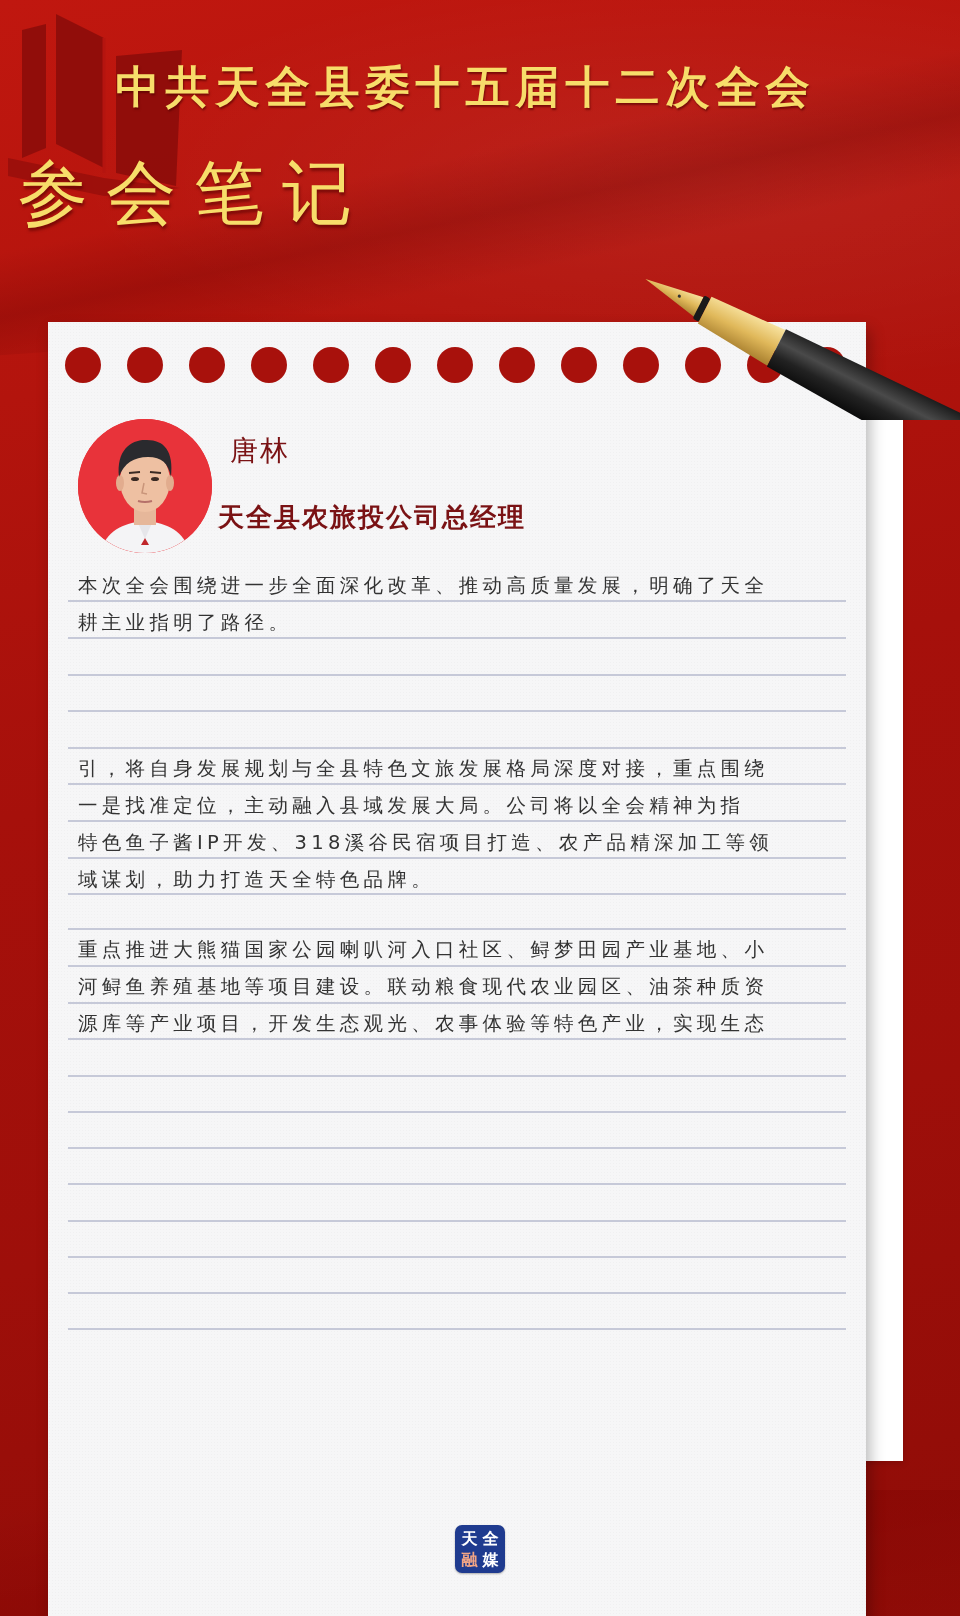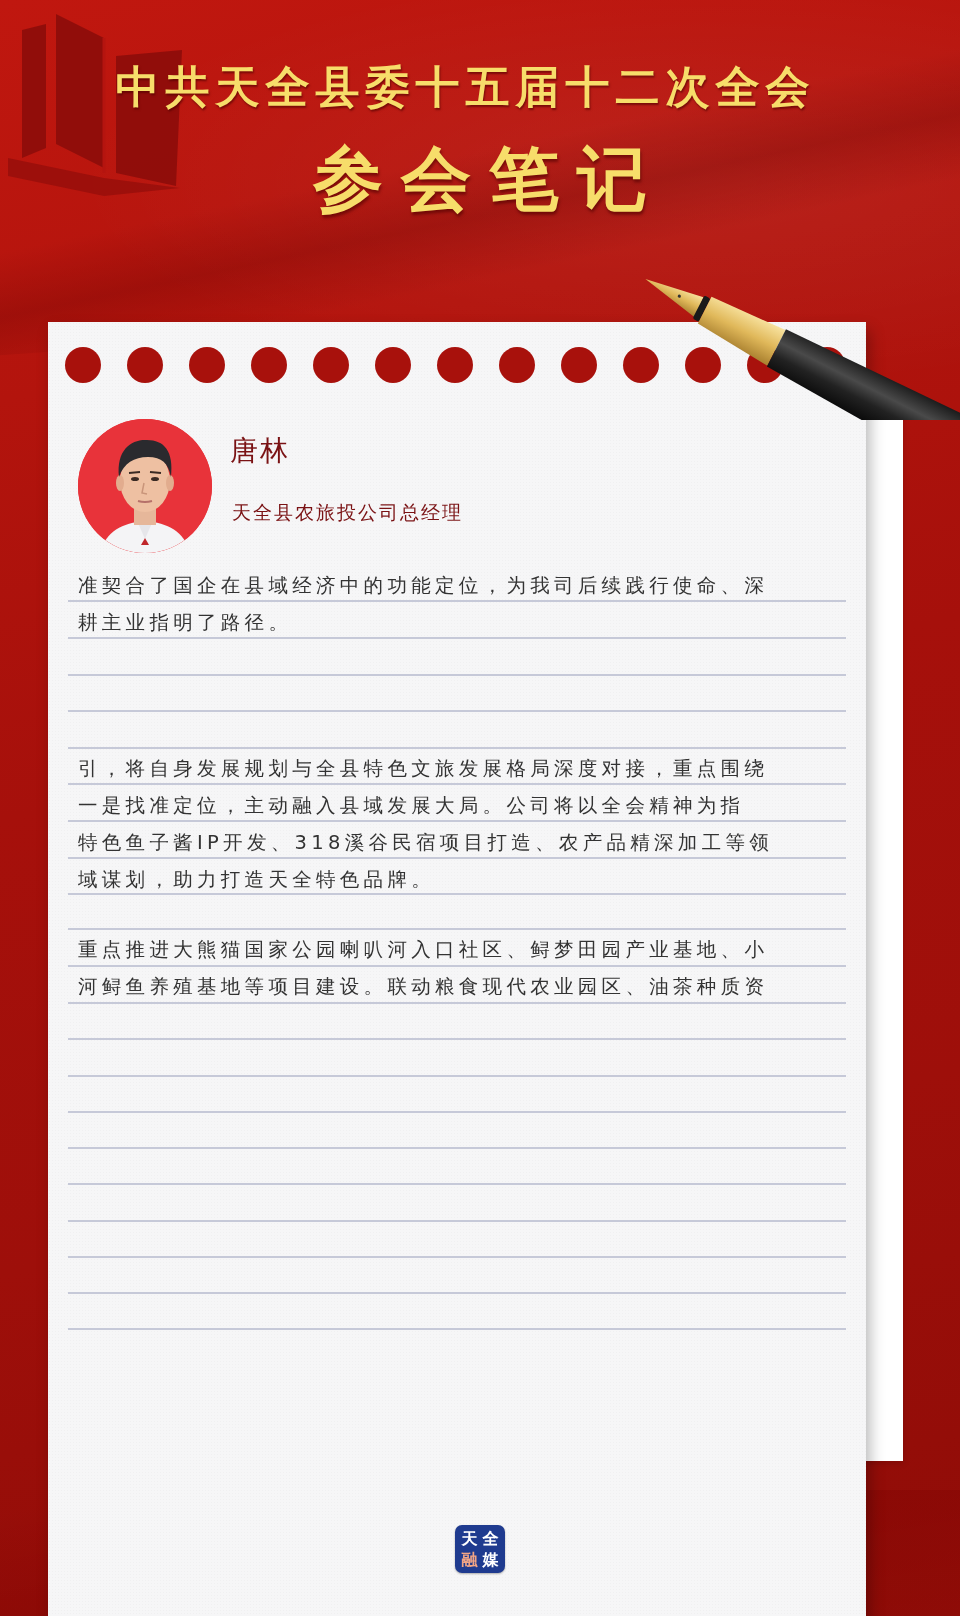--- a/index.html
+++ b/index.html
@@ -30,23 +30,23 @@
 
     
     .title-1 {
       position: absolute; left: 0; width: 931px; top: 58px; text-align: center;
       font-family: "DejaVu Serif", "Liberation Serif", serif;
       font-weight: bold; font-size: 44px; letter-spacing: 6px;
       color: #f7dd6a;
       text-shadow: 1px 2px 2px rgba(80,0,0,0.6);
     }
     .title-2 {
-      position: absolute; left: 0; width: 960px; top: 133px; text-align: center;
+      position: absolute; left: 0; width: 960px; top: 147px; 
       font-family: "DejaVu Serif", "Liberation Serif", serif;
-      font-weight: bold; font-size: 70px; letter-spacing: 18px;
+      font-weight: normal; font-size: 70px; letter-spacing: 18px;
       color: #f7dd6a;
       text-shadow: 1px 3px 3px rgba(80,0,0,0.6);
       padding-left: 18px;
     }
 
     
     .paper-back {
       position: absolute; left: 75px; top: 388px; width: 828px; height: 1073px;
       background: #ffffff;
       box-shadow: 0 2px 6px rgba(60,0,0,0.25);
@@ -71,22 +71,22 @@
     .avatar {
       position: absolute; left: 30px; top: 97px; width: 134px; height: 134px;
       border-radius: 50%; background: #e8333a; overflow: hidden;
     }
     .avatar svg { width: 100%; height: 100%; display: block; }
     .person-name {
       position: absolute; left: 182px; top: 110px;
       font-size: 28px; color: #7a1214; letter-spacing: 2px;
     }
     .person-title {
-      position: absolute; left: 184px; top: 178px;
-      font-size: 19px; color: #7a1214; letter-spacing: 2px;
+      position: absolute; left: 170px; top: 178px;
+      font-size: 26px; color: #7a1214; letter-spacing: 2px; font-weight: bold;
     }
 
     
     .rules { position: absolute; left: 20px; top: 0; width: 778px; height: 100%; pointer-events: none; }
     .rule {
       position: absolute; left: 0; width: 100%; height: 2px;
       background: #c6c9d8;
     }
 
     
@@ -201,34 +201,35 @@
     <div class="rule" style="top:789px"></div>
     <div class="rule" style="top:825px"></div>
     <div class="rule" style="top:861px"></div>
     <div class="rule" style="top:898px"></div>
     <div class="rule" style="top:934px"></div>
     <div class="rule" style="top:970px"></div>
     <div class="rule" style="top:1006px"></div>
   </div>
 
   <div class="text-block" style="top:245px">
-    <span class="text-line">准契合了国企在县域经济中的功能定位，为我司后续践行使命、深</span>
+    <span class="text-line">本次全会围绕进一步全面深化改革、推动高质量发展，明确了天全</span>
     <span class="text-line">耕主业指明了路径。</span>
   </div>
 
   <div class="text-block" style="top:428px">
     <span class="text-line">引，将自身发展规划与全县特色文旅发展格局深度对接，重点围绕</span>
     <span class="text-line">一是找准定位，主动融入县域发展大局。公司将以全会精神为指</span>
     <span class="text-line">特色鱼子酱IP开发、318溪谷民宿项目打造、农产品精深加工等领</span>
     <span class="text-line">域谋划，助力打造天全特色品牌。</span>
   </div>
 
   <div class="text-block" style="top:609px">
     <span class="text-line">重点推进大熊猫国家公园喇叭河入口社区、鲟梦田园产业基地、小</span>
     <span class="text-line">河鲟鱼养殖基地等项目建设。联动粮食现代农业园区、油茶种质资</span>
+    <span class="text-line">源库等产业项目，开发生态观光、农事体验等特色产业，实现生态</span>
   </div>
 
 </div>
 
 <svg class="pen" viewBox="0 0 320 170">
   <defs>
     <linearGradient id="gold" x1="0" y1="0" x2="0" y2="1">
       <stop offset="0" stop-color="#f8e3a0"></stop>
       <stop offset="0.5" stop-color="#e0b85a"></stop>
       <stop offset="1" stop-color="#a9802f"></stop>

